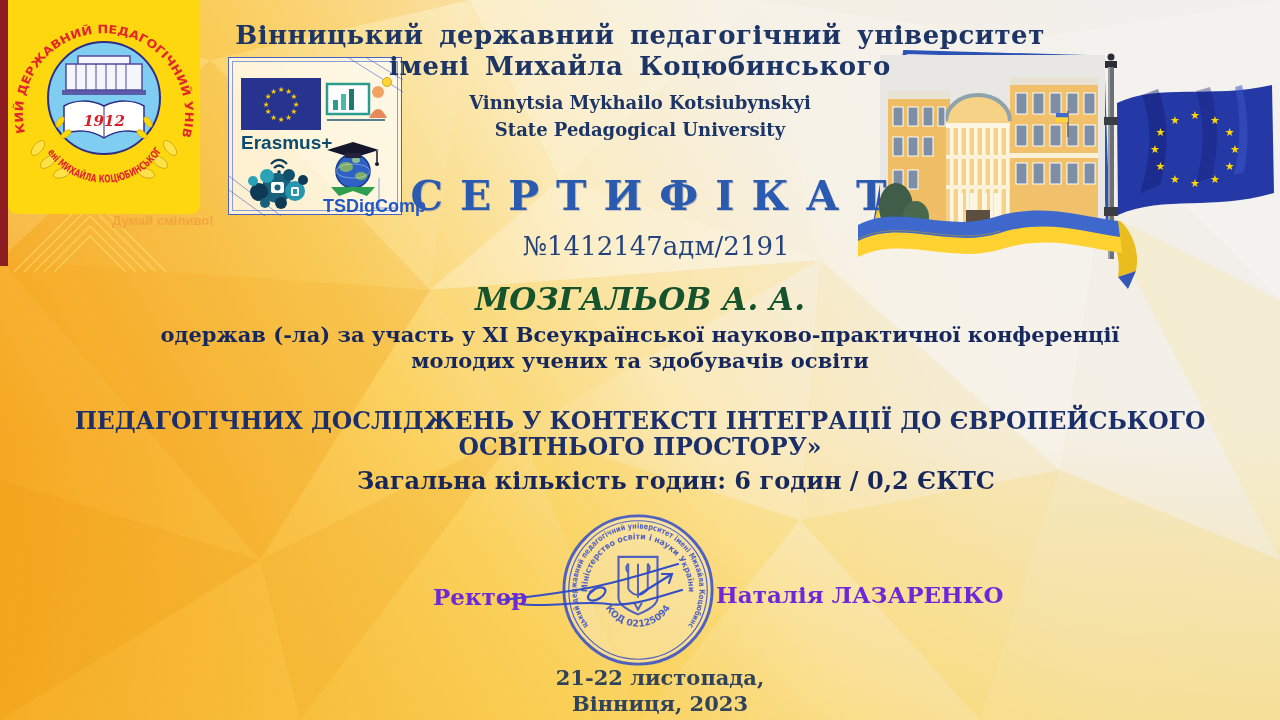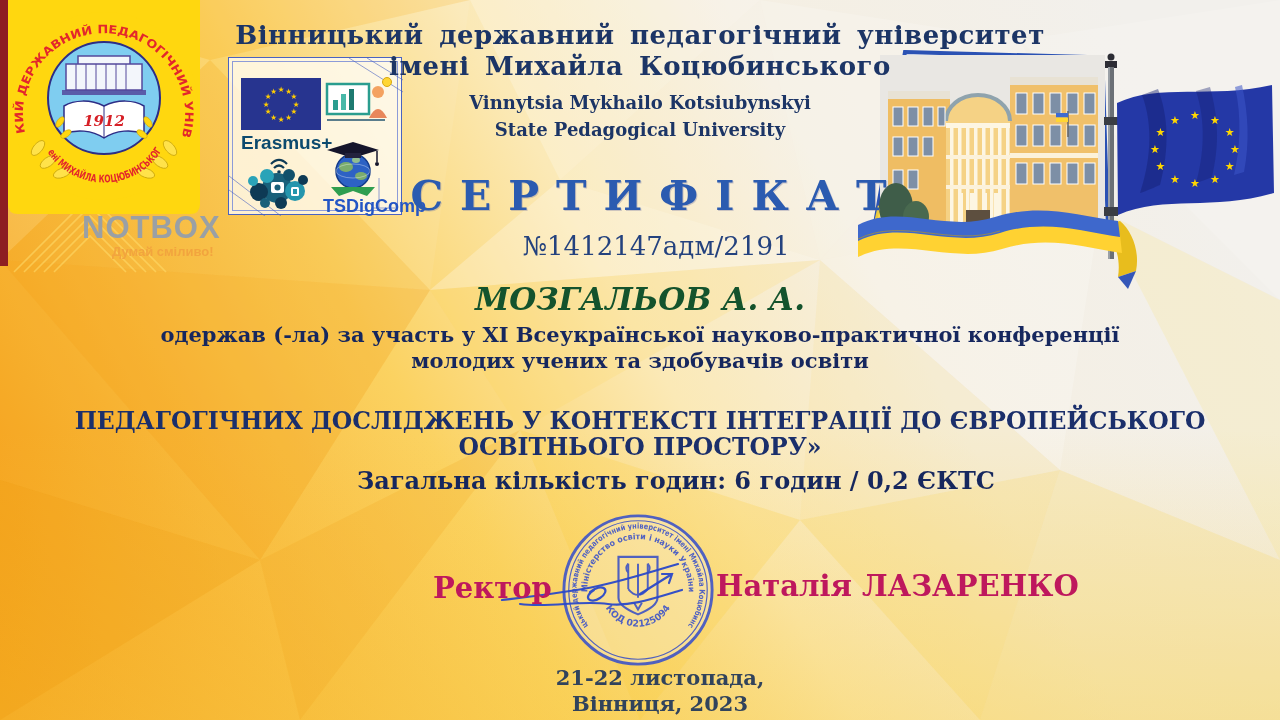--- a/index.html
+++ b/index.html
@@ -9,21 +9,21 @@
   .abs{position:absolute;}
   .ctext{position:absolute;left:0;width:1280px;text-align:center;white-space:nowrap;}
   .uk-line{font-size:26px;font-weight:bold;color:#1c3566;letter-spacing:.5px;word-spacing:6px;}
   .en-line{font-size:18px;font-weight:bold;color:#1c3566;}
   .cert-title{font-size:41px;font-weight:bold;color:#2b5bb0;letter-spacing:17px;text-shadow:1px 1px 0 rgba(120,120,160,.35);}
   .cert-number{font-size:26px;color:#24427e;}
   .recipient{font-size:31px;font-weight:bold;font-style:italic;color:#14532d;}
   .part-line{font-size:21px;font-weight:bold;color:#16275e;}
   .conf-line{font-size:23.5px;font-weight:bold;color:#1b2f6b;}
   .hours-line{font-size:24px;font-weight:bold;color:#16275e;padding-left:36px;}
-  .role,.rector-name{font-size:29px;font-weight:bold;color:#be185d;white-space:nowrap;}
+  .role,.rector-name{font-size:23px;font-weight:bold;color:#6d28d9;white-space:nowrap;margin-top:12px;}
   .date-line{font-size:21px;font-weight:bold;color:#31435c;}
   .red-strip{background:#8e1d22;}
   .erasmus-box{background:rgba(255,255,255,.74);border:1.5px solid #4a63c2;box-sizing:border-box;}
   .erasmus-inner{position:absolute;left:3px;top:3px;right:3px;bottom:3px;border:1px solid #8c9bd8;}
   .eu-flag-sm{position:absolute;left:12px;top:20px;width:80px;height:52px;background:#27348f;}
   .erasmus-label{position:absolute;left:12px;top:74px;font-family:"Liberation Sans",sans-serif;
                  font-size:19px;font-weight:bold;color:#0c4a6e;}
   .project-label{position:absolute;left:94px;top:138px;font-family:"Liberation Sans",sans-serif;
                  font-size:18px;font-weight:bold;color:#2456c5;}
   .notbox{font-family:"Liberation Sans",sans-serif;}
@@ -212,21 +212,20 @@
       <polygon points="32,2 58,10 32,18 6,10" fill="#15152b"></polygon>
       <rect x="24" y="13" width="16" height="5" fill="#23233d"></rect>
       <line x1="56" y1="11" x2="56" y2="22" stroke="#15152b" stroke-width="1.5"></line>
       <circle cx="56" cy="24" r="2" fill="#15152b"></circle>
       <polygon points="10,47 54,47 46,56 32,51 18,56" fill="#2f9e4f"></polygon>
     </svg>
     <div class="project-label">TSDigComp</div>
   </div>
 
   <div class="abs notbox" style="left:82px;top:212px;">
-    <div class="notbox-word">NOTBOX</div>
     <div class="notbox-tag">Думай сміливо!</div>
   </div>
 
   <svg class="abs" style="left:840px;top:25px;" width="440" height="300" viewBox="0 0 440 300">
 
     <path d="M65,27 L245,32 L242,52 L263,54 L268,205 L32,216 Z" fill="#fdfdfc" opacity="0.65"></path>
     <path d="M65,27 L245,32 L242,52 L263,54 L268,205 L32,216 Z" fill="none" stroke="#2b52b4" stroke-width="4"></path>
     <polygon points="38,180 62,214 30,215" fill="#ffd633" opacity="0.9"></polygon>
 
     <g>

